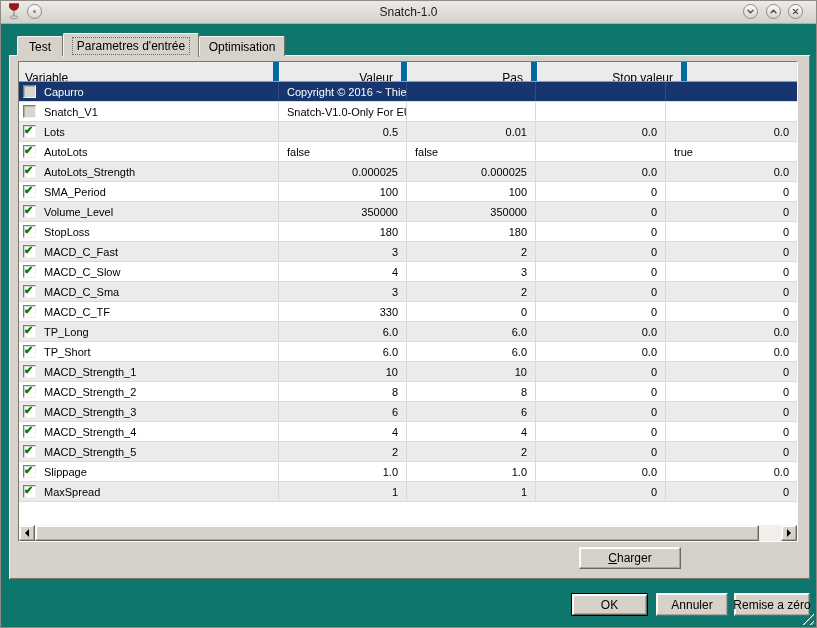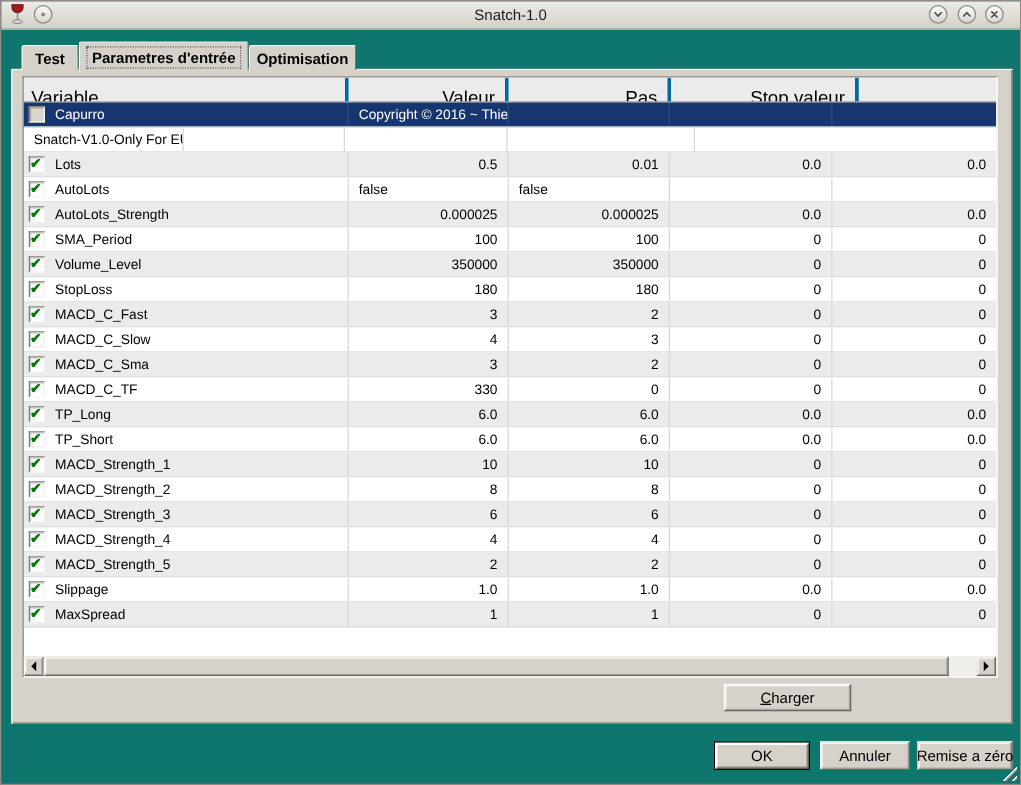--- a/index.html
+++ b/index.html
@@ -17,39 +17,39 @@
     display:flex;align-items:center;justify-content:center;}
   .cb-menu{left:26px;}
   .menu-dot{width:3px;height:3px;border-radius:50%;background:#8a8781;}
   .cb-shade{right:58px;} .cb-unshade{right:35px;} .cb-close{right:13px;}
 
   
   .tabs{position:absolute;left:16px;top:31px;height:24px;display:flex;align-items:flex-end;z-index:5;}
   .tab{box-sizing:border-box;height:20px;margin-bottom:0px;display:flex;align-items:center;justify-content:center;
     font-size:12px;color:#000;background:#d6d2c9;
     border:1px solid;border-color:#f7f6f2 #77746c #77746c #f7f6f2;border-bottom:none;
-    border-top-left-radius:2px;border-top-right-radius:2px;font-weight:bold;}
+    border-top-left-radius:2px;border-top-right-radius:2px;}
   .tab-test{width:46px;}
   .tab-param{width:136px;}
   .tab-optim{width:86px;}
   .tab.active{height:24px;margin-bottom:-1px;z-index:6;background:#d6d2c9;}
   .tab .focus{border:1px dotted transparent;padding:1px 4px;white-space:nowrap;}
   .tab.active .focus{border-color:#6b6b6b;}
 
   
   .panel{position:absolute;left:8px;top:54px;width:801px;height:524px;background:#d6d2c9;
     box-shadow:inset 1px 1px 0 #f7f6f2, inset -1px -1px 0 #77746c;}
 
   
   .table{position:absolute;left:9px;top:6px;width:780px;height:481px;background:#ffffff;
     border:1px solid;border-color:#7b7870 #fbfaf7 #fbfaf7 #7b7870;box-sizing:border-box;overflow:hidden;}
   .thead{display:flex;width:778px;height:20px;background:#ebebeb;border-bottom:1px solid #9b9b9b;
     box-sizing:border-box;overflow:hidden;}
-  .th{box-sizing:border-box;flex:none;display:flex;align-items:center;font-size:15px;color:#000;
-    padding:16px 8px;border-left:1px solid #f8f8f8;border-right:3px solid #0369a1;white-space:nowrap;overflow:hidden;}
+  .th{box-sizing:border-box;flex:none;display:flex;align-items:center;font-size:12px;color:#000;
+    padding:16px 8px;border-left:1px solid #f8f8f8;border-right:6px solid #0369a1;white-space:nowrap;overflow:hidden;}
   .th.right{justify-content:flex-end;}
   .h0{width:260px;border-left:none;padding-left:6px;}
   .h1{width:128px;} .h2{width:129px;} .h3{width:130px;} .h4{width:150px;}
 
   .tbody{width:778px;}
   .trow{display:flex;width:778px;height:20px;box-sizing:border-box;border-bottom:1px solid #dbdbdb;
     overflow:hidden;background:#ffffff;}
   .trow.alt{background:#ebebeb;}
   .trow.selected{background:#17356e;color:#ffffff;}
   .trow.selected .td{border-right-color:#2e4c85;}
@@ -157,20 +157,24 @@
     <div class="td c0">
       <span class="cb"></span>
       <span class="vname">Capurro</span>
     </div>
     <div class="td c1" style="justify-content: flex-start;">Copyright © 2016 ~ Thierry Capurro</div>
     <div class="td c2" style="justify-content: flex-start;"></div>
     <div class="td c3" style="justify-content: flex-start;"></div>
     <div class="td c4" style="justify-content: flex-start;"></div>
   </div>
           <div class="trow">
+    <div class="td c0">
+      <span class="cb"></span>
+      <span class="vname">Snatch_V1</span>
+    </div>
     <div class="td c1" style="justify-content: flex-start;">Snatch-V1.0-Only For EUR/USD D1 TF</div>
     <div class="td c2" style="justify-content: flex-start;"></div>
     <div class="td c3" style="justify-content: flex-start;"></div>
     <div class="td c4" style="justify-content: flex-start;"></div>
   </div>
           <div class="trow alt">
     <div class="td c0">
       <span class="cb checked">
                 <span class="mark">✔</span>
               </span>
@@ -184,20 +188,21 @@
           <div class="trow">
     <div class="td c0">
       <span class="cb checked">
                 <span class="mark">✔</span>
               </span>
       <span class="vname">AutoLots</span>
     </div>
     <div class="td c1" style="justify-content: flex-start;">false</div>
     <div class="td c2" style="justify-content: flex-start;">false</div>
     <div class="td c3" style="justify-content: flex-start;"></div>
+    <div class="td c4" style="justify-content: flex-start;">true</div>
   </div>
           <div class="trow alt">
     <div class="td c0">
       <span class="cb checked">
                 <span class="mark">✔</span>
               </span>
       <span class="vname">AutoLots_Strength</span>
     </div>
     <div class="td c1" style="justify-content: flex-end;">0.000025</div>
     <div class="td c2" style="justify-content: flex-end;">0.000025</div>

